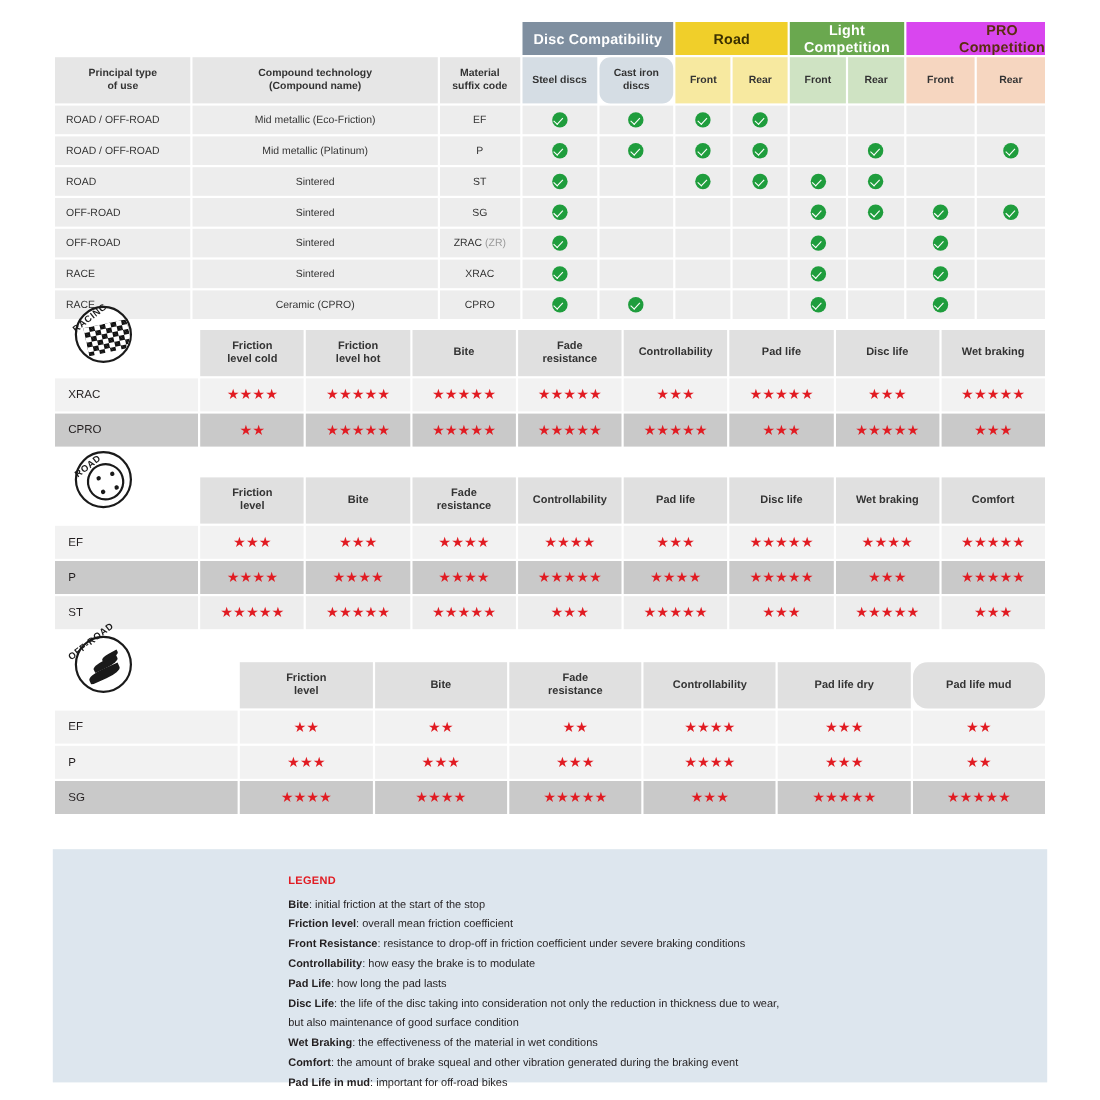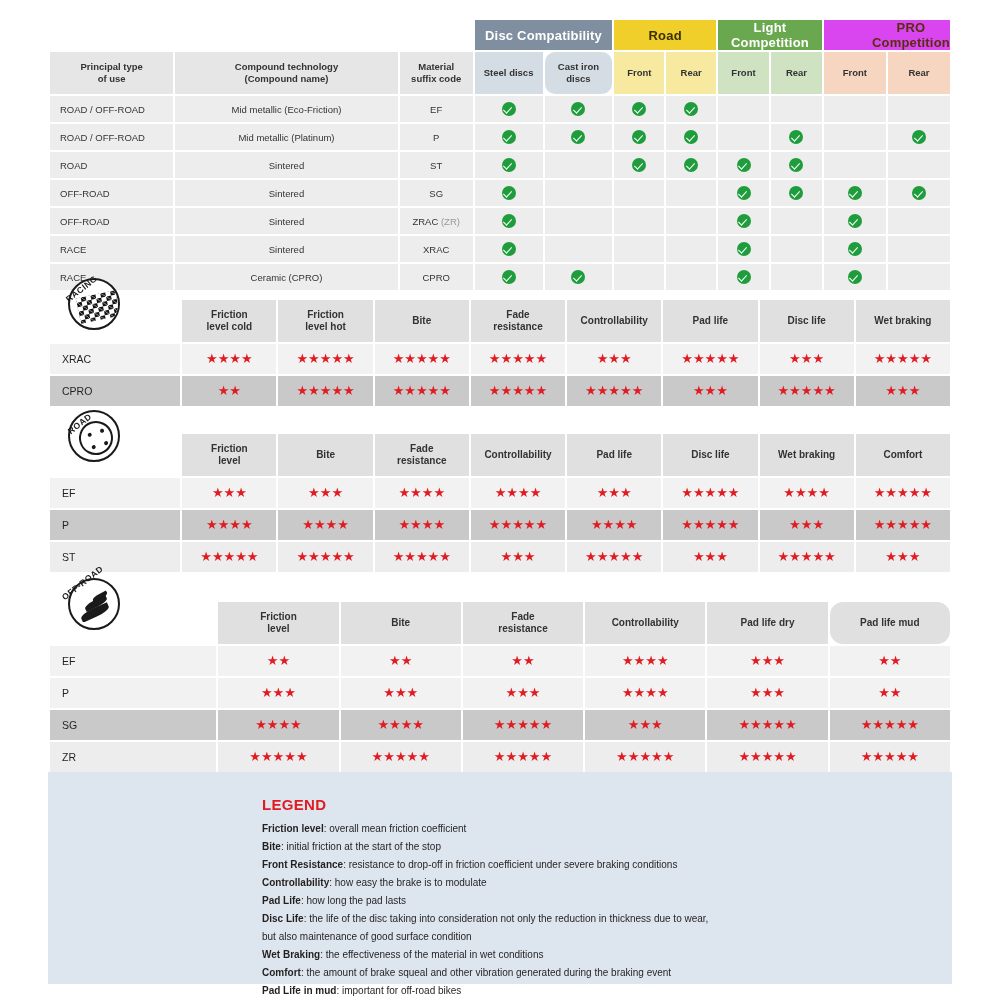--- a/index.html
+++ b/index.html
@@ -69,21 +69,21 @@
   .roaddisc::after { width: 4px; height: 4px; left: 21px; top: 8px; box-shadow: -13px 13px 0 #1a1a1a; }
   .mud { position: absolute; left: 8px; top: 10px; width: 38px; height: 32px; overflow: hidden; }
   .mud span { position: absolute; background: #1a1a1a; border-radius: 50% 0 50% 0; }
   .mud .m1 { width: 30px; height: 9px; left: 2px; top: 18px; transform: rotate(-24deg); }
   .mud .m2 { width: 24px; height: 7px; left: 6px; top: 10px; transform: rotate(-26deg); }
   .mud .m3 { width: 16px; height: 5px; left: 14px; top: 4px; transform: rotate(-28deg); }
 
   
   .legend { position: absolute; left: 48px; top: 772px; width: 904px; height: 212px; background: #dde6ee; }
   .legend-inner { padding: 24px 0 0 214px; }
-  .legend h4 { margin: 0 0 9px 0; font-size: 15px; color: #e11b22; font-weight: bold; letter-spacing: .3px; }
+  .legend h4 { margin: 0 0 9px 0; font-size: 10px; color: #e11b22; font-weight: bold; letter-spacing: .3px; }
   .legend p { margin: 0 0 5px 0; font-size: 10px; color: #231f20; line-height: 13px; }
   .legend b { font-weight: bold; }
 </style>
 </head>
 <body>
 
 <div class="page">
 
   <div class="compat">
     <table>
@@ -362,39 +362,30 @@
           </tr>
           <tr class="alt">
             <td class="rlab">SG</td>
             <td class="rcell"><span class="stars">★★★★</span></td>
             <td class="rcell"><span class="stars">★★★★</span></td>
             <td class="rcell"><span class="stars">★★★★★</span></td>
             <td class="rcell"><span class="stars">★★★</span></td>
             <td class="rcell"><span class="stars">★★★★★</span></td>
             <td class="rcell"><span class="stars">★★★★★</span></td>
           </tr>
-          <tr class="">
-            <td class="rlab">ZR</td>
-            <td class="rcell"><span class="stars">★★★★★</span></td>
-            <td class="rcell"><span class="stars">★★★★★</span></td>
-            <td class="rcell"><span class="stars">★★★★★</span></td>
-            <td class="rcell"><span class="stars">★★★★★</span></td>
-            <td class="rcell"><span class="stars">★★★★★</span></td>
-            <td class="rcell"><span class="stars">★★★★★</span></td>
-          </tr>
         </tbody>
     </table>
   </div>
 
   <div class="legend">
     <div class="legend-inner">
       <h4>LEGEND</h4>
       <div id="legend-items">
+          <p><b>Bite</b>: initial friction at the start of the stop</p>
           <p><b>Friction level</b>: overall mean friction coefficient</p>
-          <p><b>Bite</b>: initial friction at the start of the stop</p>
           <p><b>Front Resistance</b>: resistance to drop-off in friction coefficient under severe braking conditions</p>
           <p><b>Controllability</b>: how easy the brake is to modulate</p>
           <p><b>Pad Life</b>: how long the pad lasts</p>
           <p><b>Disc Life</b>: the life of the disc taking into consideration not only the reduction in thickness due to wear,</p>
           <p>but also maintenance of good surface condition</p>
           <p><b>Wet Braking</b>: the effectiveness of the material in wet conditions</p>
           <p><b>Comfort</b>: the amount of brake squeal and other vibration generated during the braking event</p>
           <p><b>Pad Life in mud</b>: important for off-road bikes</p>
         </div>
     </div>

